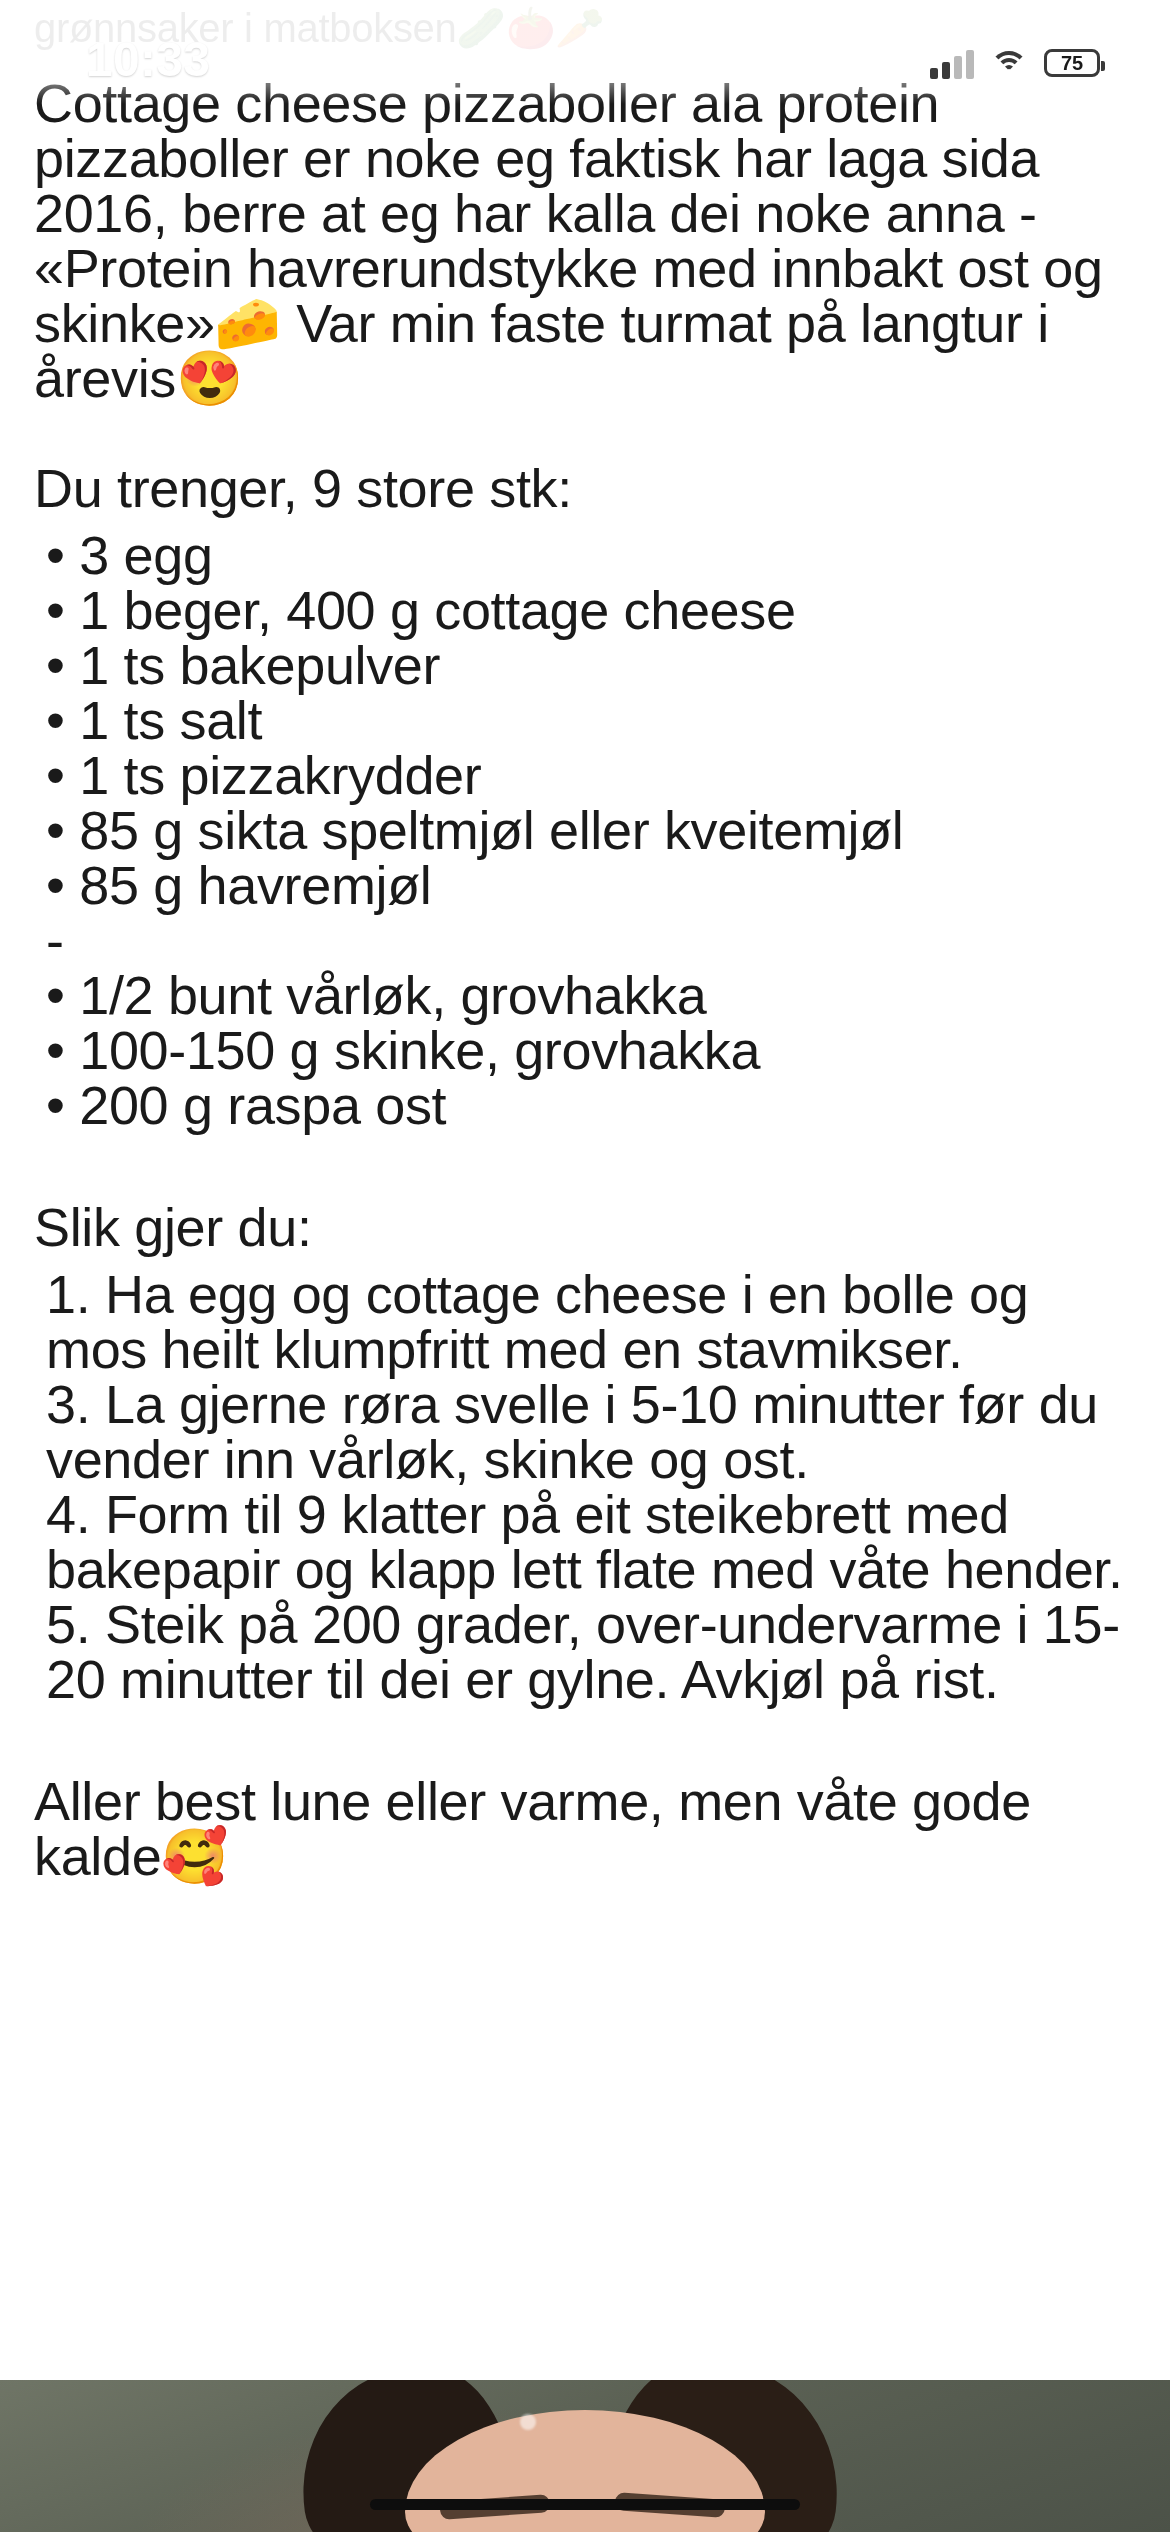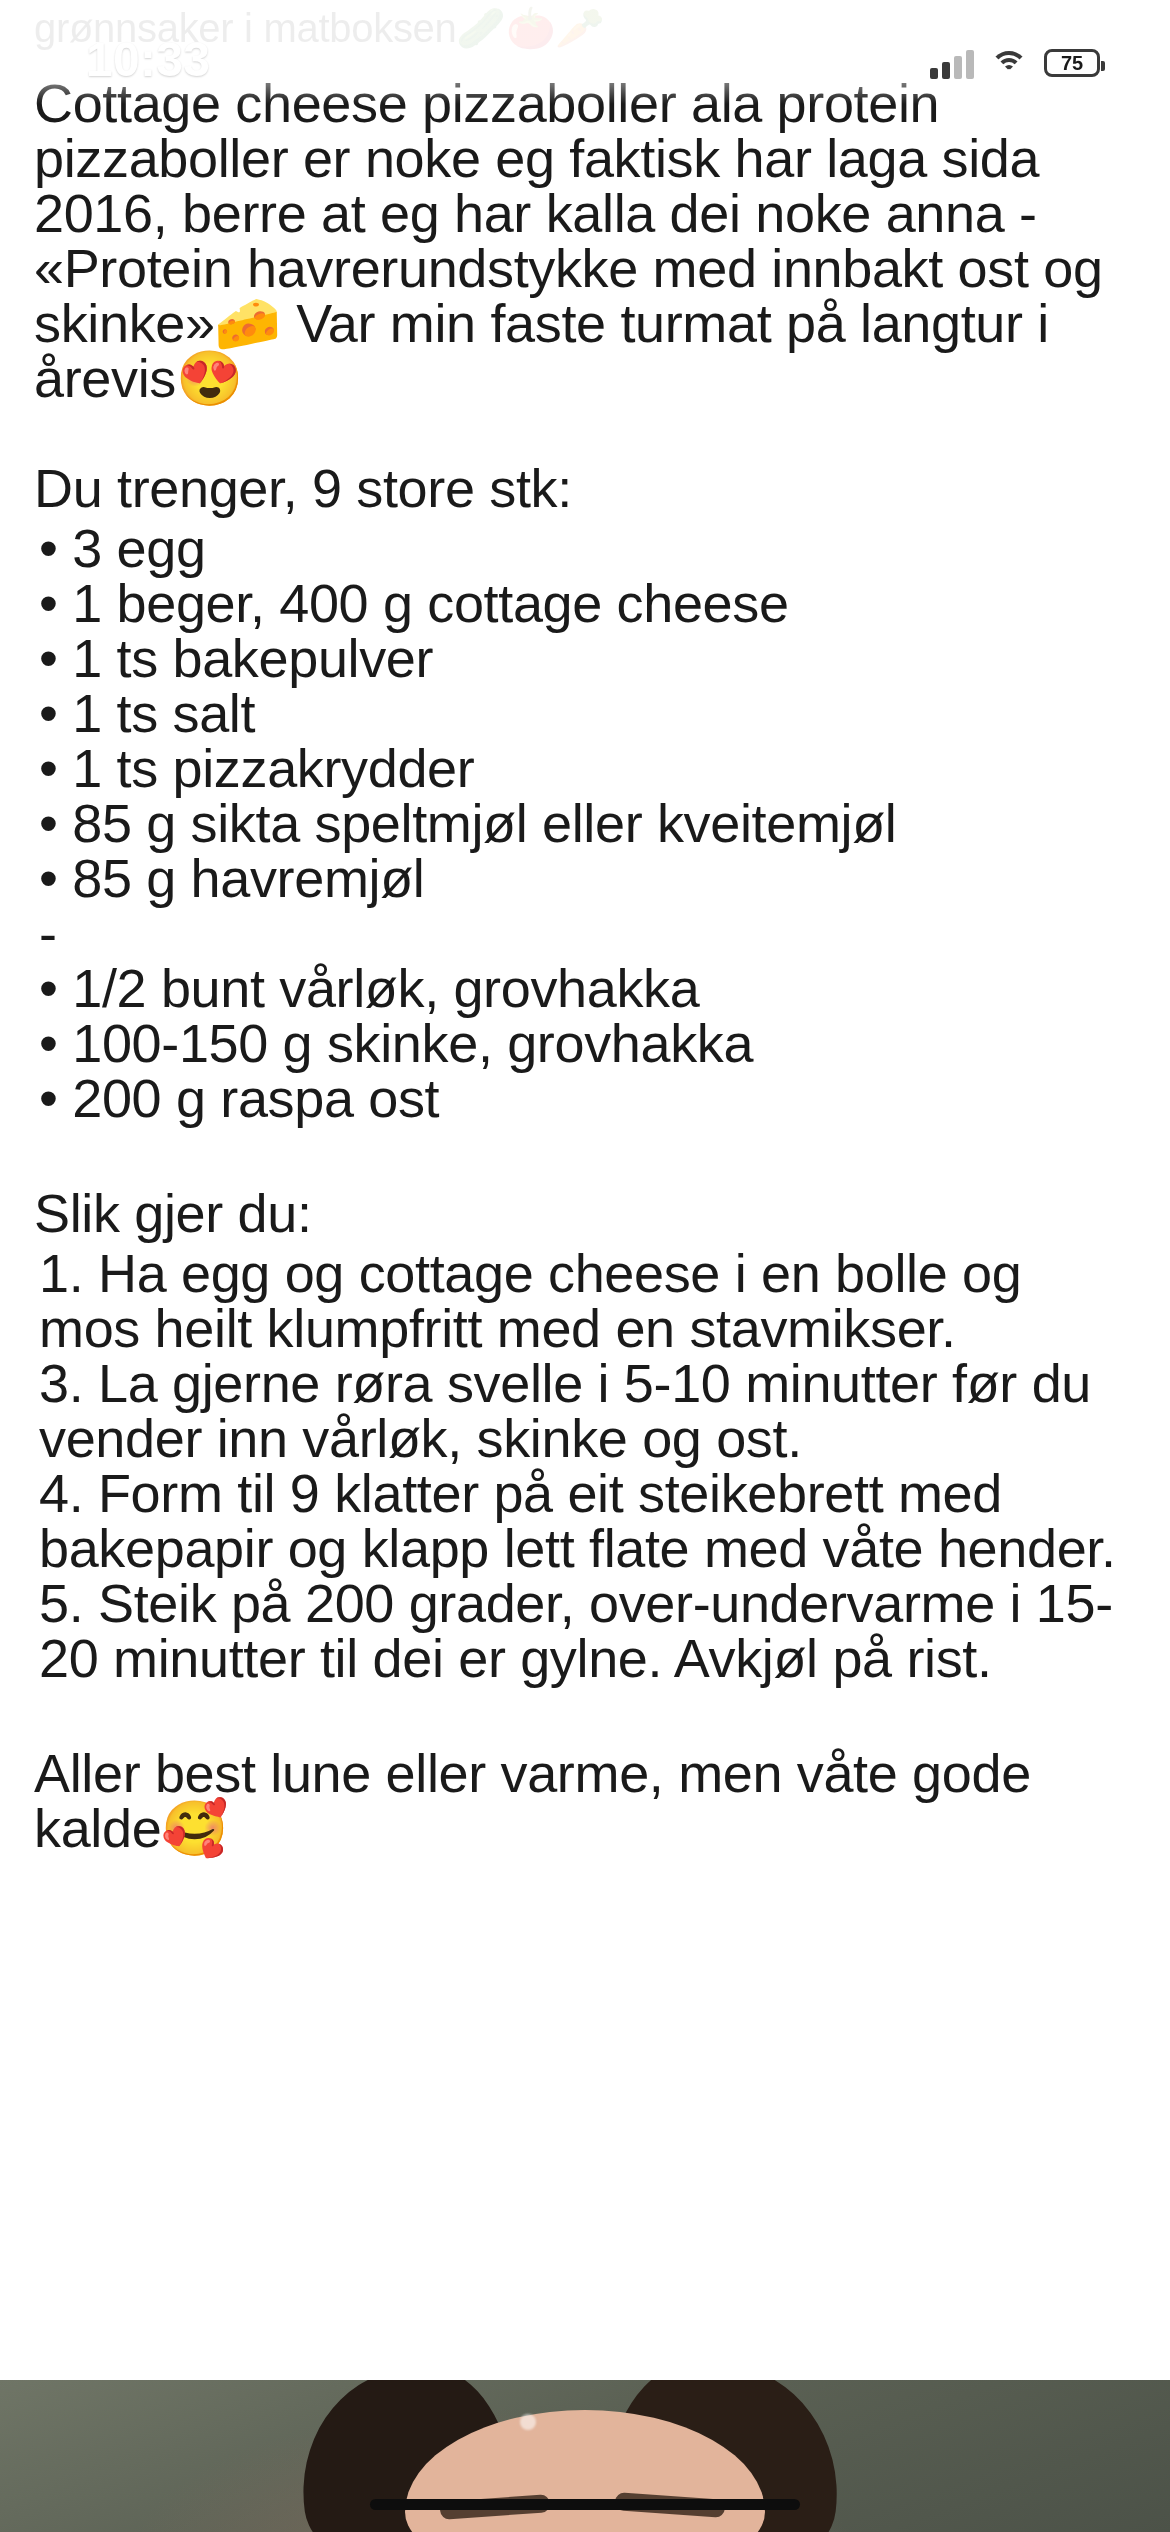--- a/index.html
+++ b/index.html
@@ -133,21 +133,21 @@
     top:76px;
     left:34px;
     width:1102px;
     font-size:54px;
     line-height:55px;
     color:#1a1a1a;
     letter-spacing:-0.35px;
   }
   .caption p { margin:0; }
   .caption .blank { height:55px; }
-  .caption .ul { margin:5px; }
+  .caption .ul { margin:12px; }
   .caption .ul p { margin:0; }
 
   
   .photo {
     position:absolute;
     left:0;
     bottom:0;
     width:1170px;
     height:152px;
     background:#5c6357;

